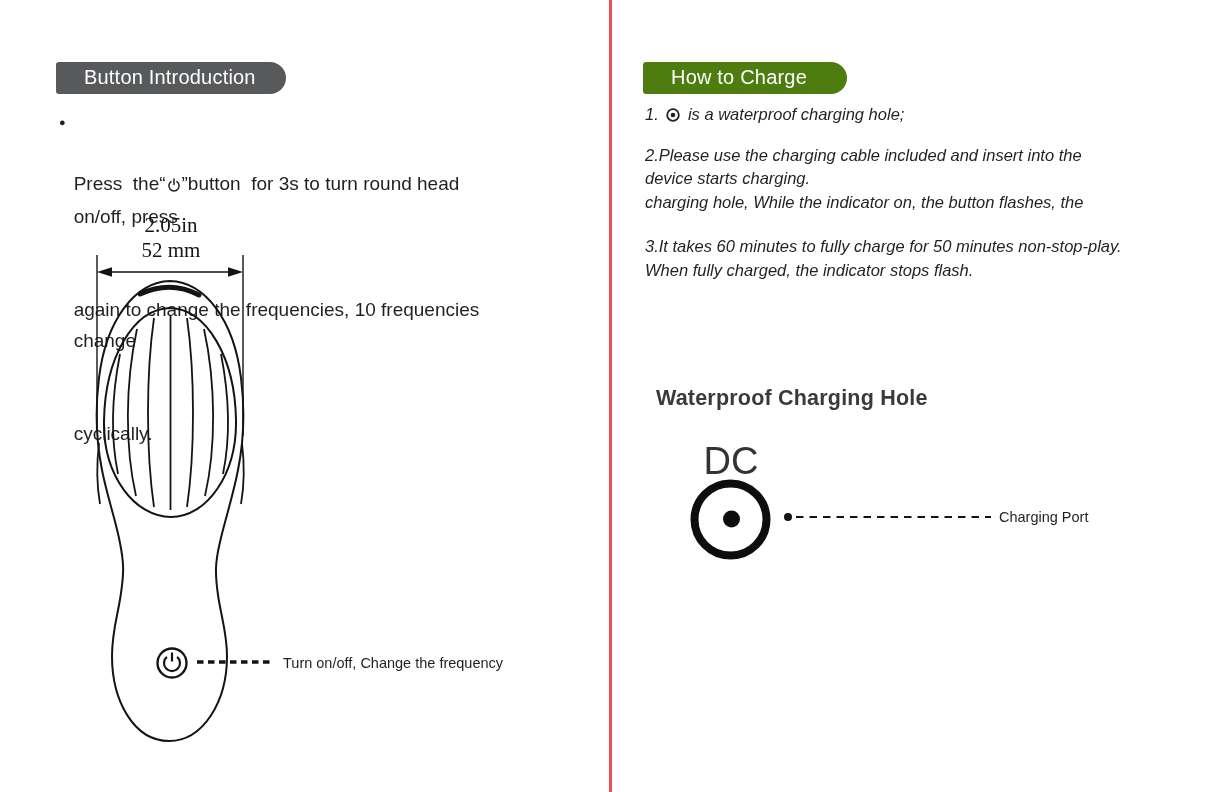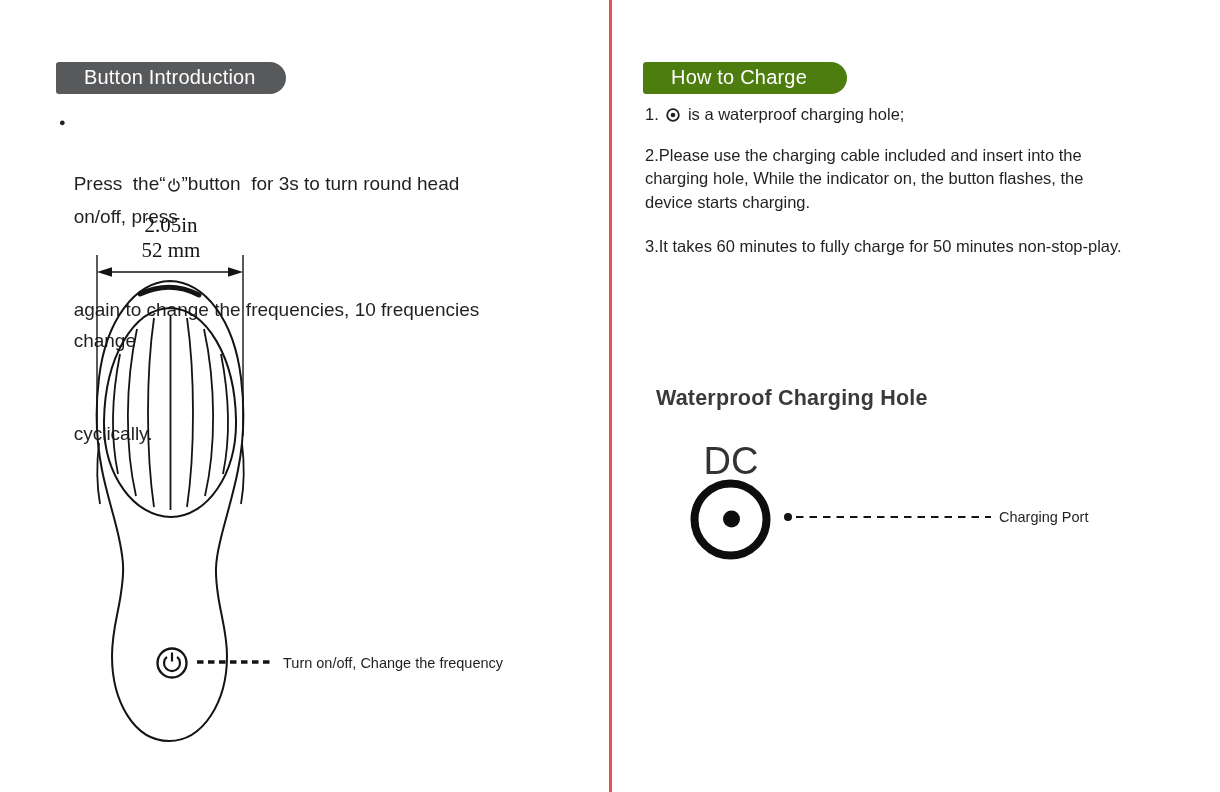--- a/index.html
+++ b/index.html
@@ -15,21 +15,21 @@
   .tag-left{left:56px;top:62px;}
   .tag-right{left:643px;top:62px;padding-right:40px;}
   .bullet-block{position:absolute;left:59px;top:106px;width:440px;display:flex;}
   .bullet{font-size:11px;line-height:31px;margin-right:8px;margin-top:1px;}
   .bullet-text{font-size:19px;line-height:31px;white-space:pre-wrap;}
   .line{white-space:pre-wrap;}
   .power-inline{display:inline-block;vertical-align:-2px;margin:0 1px;}
   .hole-inline{display:inline-block;vertical-align:-3px;margin:0 2px;}
   .device-fig{position:absolute;left:70px;top:205px;}
   .steps{position:absolute;left:645px;top:103px;width:540px;font-size:16.5px;line-height:23.5px;}
-  .step{margin:0;}
+  .step{margin:0;font-style:italic;}
   .step-1{margin-bottom:14px;}
   .step-2{margin-bottom:21px;}
   .sline{display:block;white-space:pre-wrap;}
   .subheading{
     position:absolute;left:656px;top:386px;margin:0;font-size:21.5px;font-weight:bold;
     color:#3a3a3a;letter-spacing:0.2px;
   }
   .dc-fig{position:absolute;left:650px;top:430px;}
   svg text{font-family:"Liberation Sans",sans-serif;}
   svg text.serif{font-family:"Liberation Serif",serif;}
@@ -121,25 +121,26 @@
     <span>How to Charge</span>
   </div>
 
   <div class="steps">
     <p class="step step-1"><span>1. </span><span class="hole-inline"><svg width="16" height="16" viewBox="0 0 16 16">
             <circle cx="8" cy="8" r="5.8" fill="none" stroke="#231f20" stroke-width="1.8"></circle>
             <circle cx="8" cy="8" r="2.3" fill="#231f20"></circle>
           </svg></span><span> is a waterproof charging hole;</span></p>
     <p class="step step-2">
       <span class="sline">2.Please use the charging cable included and insert into the</span>
+      <span class="sline">device starts charging.</span>
       <span class="sline">charging hole, While the indicator on, the button flashes, the</span>
-      <span class="sline">device starts charging.</span>
     </p>
     <p class="step step-3">
       <span class="sline">3.It takes 60 minutes to fully charge for 50 minutes non-stop-play.</span>
+      <span class="sline">When fully charged, the indicator stops flash.</span>
     </p>
   </div>
 
   <h2 class="subheading">Waterproof Charging Hole</h2>
 
   <svg class="dc-fig" width="470" height="160" viewBox="650 430 470 160">
     <text x="731" y="474" font-size="38" text-anchor="middle" fill="#333333">DC</text>
     <g>
       <circle cx="730.5" cy="519.5" r="36" fill="none" stroke="#0d0d0d" stroke-width="8"></circle>
       <circle cx="731.5" cy="519" r="8.5" fill="#0d0d0d"></circle>

